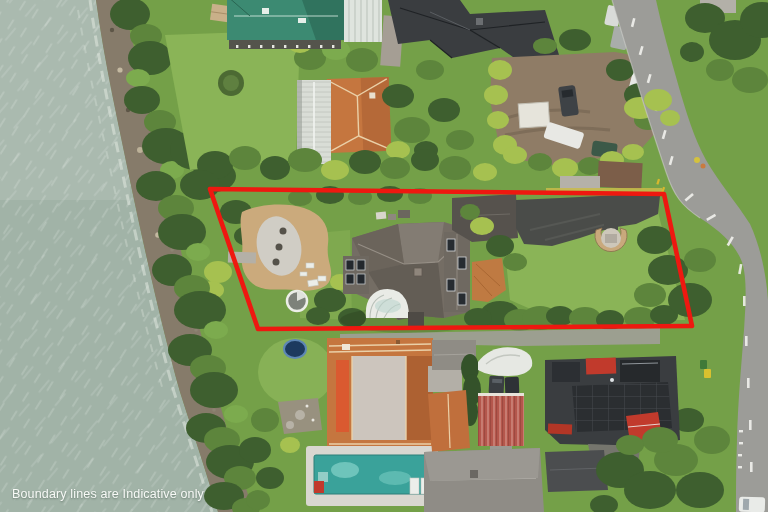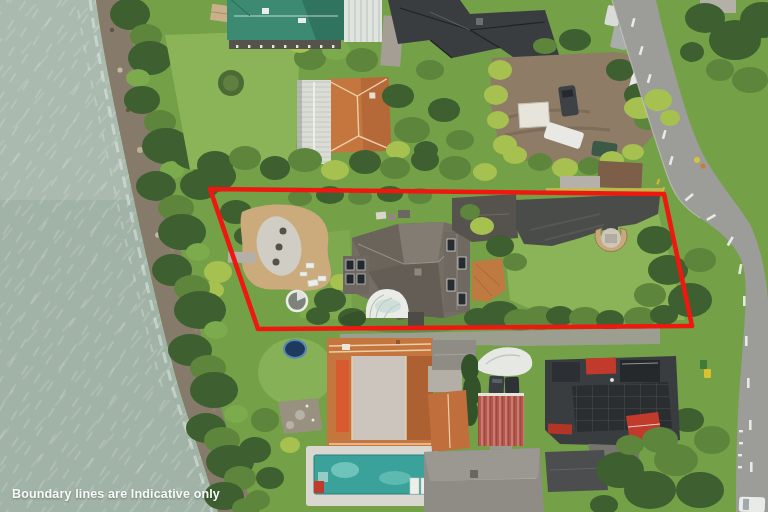--- a/index.html
+++ b/index.html
@@ -1,19 +1,19 @@
 <!DOCTYPE html>
 <html><head>
 <meta charset="utf-8">
 <style>
   html,body{margin:0;padding:0;background:#222;}
   .stage{position:relative;width:768px;height:512px;overflow:hidden;
          font-family:"Liberation Sans",sans-serif;}
   .stage svg{position:absolute;inset:0;display:block;}
-  .caption{position:absolute;left:12px;top:487px;font-size:12.5px;font-weight:700;
+  .caption{position:absolute;left:12px;top:487px;font-size:12.5px;font-weight:400;
            color:#f8faf7;letter-spacing:.15px;text-shadow:0 1px 2px rgba(35,55,45,.45);
            user-select:none;}
   .t-dark{fill:#3e5f2f}.t-mid{fill:#5d853c}.t-lit{fill:#7cab4e}.t-chart{fill:#a6c150}
 </style>
 </head>
 <body>
 
 <div class="stage">
 <svg viewBox="0 0 768 512" width="768" height="512">
   <defs>

